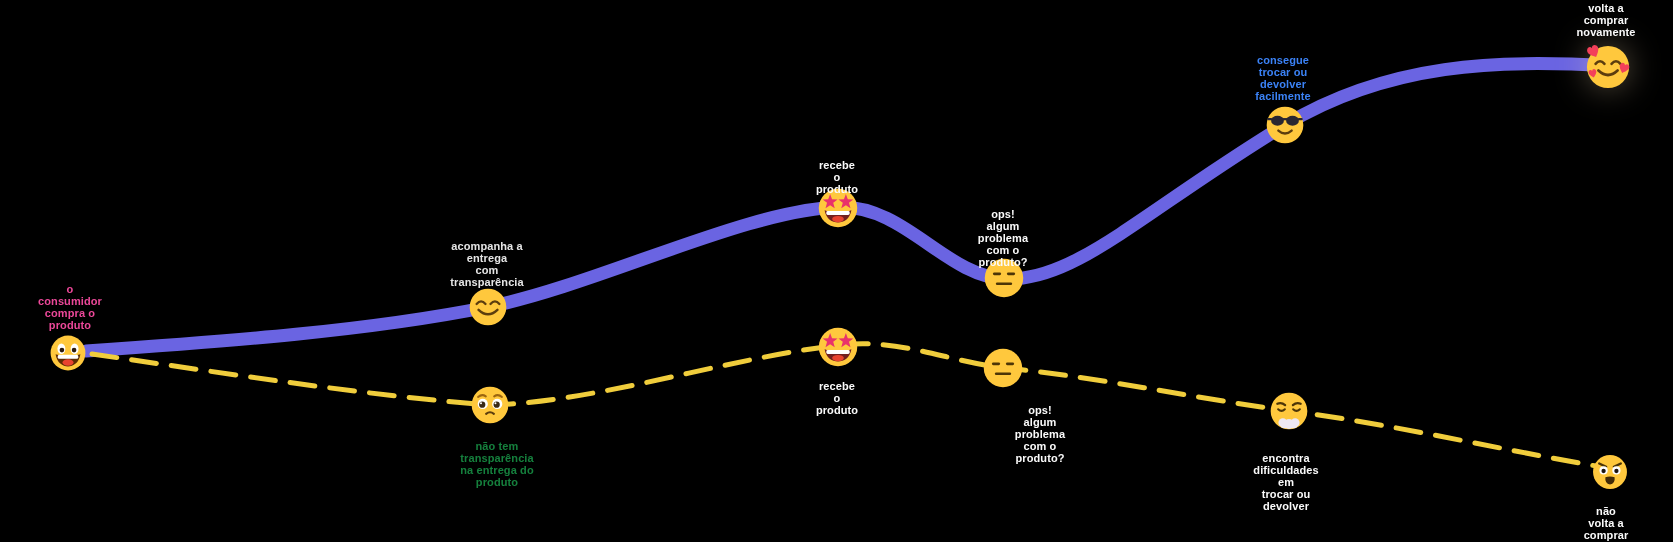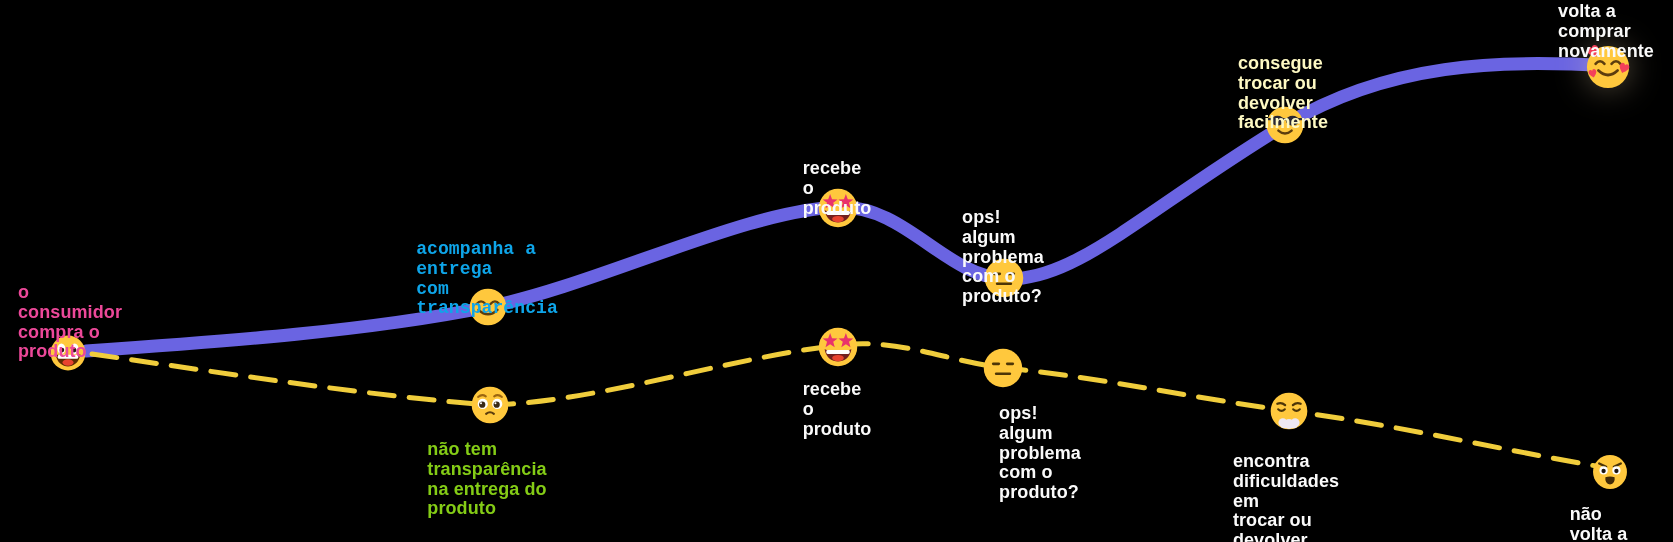--- a/index.html
+++ b/index.html
@@ -15,22 +15,23 @@
   .emoji{
     position:absolute;
     transform:translate(-50%,-50%);
   }
   .emoji svg{width:100%;height:100%;display:block;}
   .emoji.glow{filter:drop-shadow(0 0 16px rgba(255,230,180,0.35));}
   .label{
     position:absolute;
     transform:translateX(-50%);
     white-space:pre-line;
+    text-align:center;
     font-weight:700;
-    font-size:18px;
+    font-size:11px;
     line-height:1.1;
     color:#FAFAFA;
     letter-spacing:0.1px;
   }
 </style>
 </head>
 <body>
 
 <div id="canvas" style="width: 1673px; height: 542px; background: rgb(0, 0, 0);">
   <svg id="lines" width="1673" height="542" viewBox="0 0 1673 542" fill="none">
@@ -56,21 +57,21 @@
     </div>
     <div class="stage positive">
       <div class="emoji" style="left: 488px; top: 307px; width: 40px; height: 40px;">
         <svg viewBox="0 0 72 72">
           <circle cx="36" cy="36" r="33" fill="#FFC83D"></circle>
  <path d="M15.5 30.5 Q23.5 21.5 31.5 30.5" stroke="#5C3D0E" stroke-width="4.2" fill="none" stroke-linecap="round"></path>
  <path d="M40.5 30.5 Q48.5 21.5 56.5 30.5" stroke="#5C3D0E" stroke-width="4.2" fill="none" stroke-linecap="round"></path>
  <path d="M19 41 Q36 57 53 41" stroke="#5C3D0E" stroke-width="4.4" fill="none" stroke-linecap="round"></path>
         </svg>
       </div>
-      <div class="label" style="left: 487px; top: 240px; color: #0ea5e9; font-family: Liberation Mono, monospace;">acompanha a entrega
+      <div class="label" style="left: 487px; top: 240px; color: #e5e5e5;">acompanha a entrega
 com transparência</div>
     </div>
     <div class="stage positive">
       <div class="emoji" style="left: 838px; top: 208px; width: 42px; height: 42px;">
         <svg viewBox="0 0 72 72">
           <circle cx="36" cy="36" r="33" fill="#FFC83D"></circle>
  <polygon points="22.5,12 25.8,21 35.3,21.3 27.8,27.2 30.4,36.4 22.5,31.1 14.6,36.4 17.2,27.2 9.7,21.3 19.2,21" fill="#E9326B"></polygon>
  <polygon points="49.5,12 52.8,21 62.3,21.3 54.8,27.2 57.4,36.4 49.5,31.1 41.6,36.4 44.2,27.2 36.7,21.3 46.2,21" fill="#E9326B"></polygon>
  <path d="M13 40 C 20 43.5, 52 43.5, 59 40 C 56.5 55, 46 61, 36 61 C 26 61, 15.5 55, 13 40 Z" fill="#71201F"></path>
  <rect x="16" y="41" width="40" height="7" rx="2.5" fill="#fff"></rect>
@@ -96,21 +97,21 @@
         <svg viewBox="0 0 72 72">
           <circle cx="36" cy="36" r="33" fill="#FFC83D"></circle>
  <ellipse cx="22.5" cy="28.5" rx="11.5" ry="9" fill="#2A2731"></ellipse>
           <ellipse cx="49.5" cy="28.5" rx="11.5" ry="9" fill="#2A2731"></ellipse>
  <rect x="30" y="23.5" width="12" height="4" fill="#2A2731"></rect>
  <rect x="4" y="23.5" width="9" height="4" rx="2" fill="#2A2731"></rect>
           <rect x="59" y="23.5" width="9" height="4" rx="2" fill="#2A2731"></rect>
  <path d="M24 46 Q36 56.5 48 46" stroke="#5C3D0E" stroke-width="4.2" fill="none" stroke-linecap="round"></path>
         </svg>
       </div>
-      <div class="label" style="left: 1283px; top: 54px; color: #fef9c3;">consegue trocar ou
+      <div class="label" style="left: 1283px; top: 54px; color: #3b82f6;">consegue trocar ou
 devolver facilmente</div>
     </div>
     <div class="stage positive">
       <div class="emoji glow" style="left: 1608px; top: 67px; width: 46px; height: 46px;">
         <svg viewBox="0 0 72 72">
           <circle cx="36" cy="36" r="33" fill="#FFC83D"></circle>
  <path d="M16.5 31 Q23.5 23 30.5 31" stroke="#5C3D0E" stroke-width="4" fill="none" stroke-linecap="round"></path>
  <path d="M41.5 31 Q48.5 23 55.5 31" stroke="#5C3D0E" stroke-width="4" fill="none" stroke-linecap="round"></path>
  <path d="M21 41.5 Q36 55.5 51 41.5" stroke="#5C3D0E" stroke-width="4.2" fill="none" stroke-linecap="round"></path>
  <path d="M0 5 C -4.6 0.8, -6.8 -2.2, -5 -5 C -3.4 -7.4, -0.6 -6.8, 0 -4.4 C 0.6 -6.8, 3.4 -7.4, 5 -5 C 6.8 -2.2, 4.6 0.8, 0 5 Z" transform="translate(14 13) rotate(-25) scale(1.6)" fill="#F3405A"></path>
@@ -129,21 +130,21 @@
  <path d="M43.5 20.5 Q50.5 15.5 57.5 21.5" stroke="#9C6510" stroke-width="3.6" fill="none" stroke-linecap="round"></path>
  <circle cx="23" cy="34" r="9.2" fill="#fff"></circle>
           <circle cx="49" cy="34" r="9.2" fill="#fff"></circle>
  <circle cx="22" cy="35.5" r="5.6" fill="#3A2A16"></circle>
           <circle cx="48" cy="35.5" r="5.6" fill="#3A2A16"></circle>
  <circle cx="19.8" cy="33" r="1.8" fill="#fff"></circle>
           <circle cx="45.8" cy="33" r="1.8" fill="#fff"></circle>
  <path d="M29 52 Q36 46 43 52" stroke="#5C3D0E" stroke-width="3.8" fill="none" stroke-linecap="round"></path>
         </svg>
       </div>
-      <div class="label" style="left: 487px; top: 440px; color: #84cc16;">não tem transparência
+      <div class="label" style="left: 497px; top: 440px; color: #15803d;">não tem transparência
 na entrega do produto</div>
     </div>
     <div class="stage negative">
       <div class="emoji" style="left: 838px; top: 347px; width: 42px; height: 42px;">
         <svg viewBox="0 0 72 72">
           <circle cx="36" cy="36" r="33" fill="#FFC83D"></circle>
  <polygon points="22.5,12 25.8,21 35.3,21.3 27.8,27.2 30.4,36.4 22.5,31.1 14.6,36.4 17.2,27.2 9.7,21.3 19.2,21" fill="#E9326B"></polygon>
  <polygon points="49.5,12 52.8,21 62.3,21.3 54.8,27.2 57.4,36.4 49.5,31.1 41.6,36.4 44.2,27.2 36.7,21.3 46.2,21" fill="#E9326B"></polygon>
  <path d="M13 40 C 20 43.5, 52 43.5, 59 40 C 56.5 55, 46 61, 36 61 C 26 61, 15.5 55, 13 40 Z" fill="#71201F"></path>
  <rect x="16" y="41" width="40" height="7" rx="2.5" fill="#fff"></rect>

